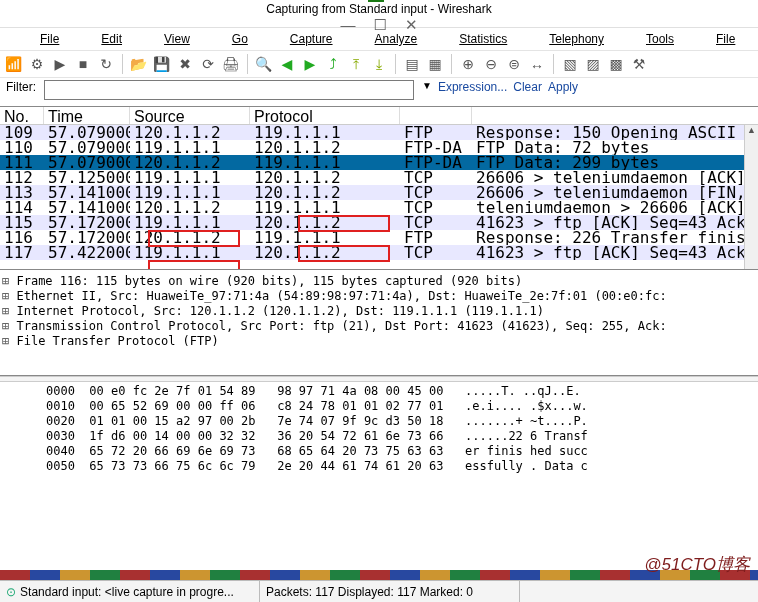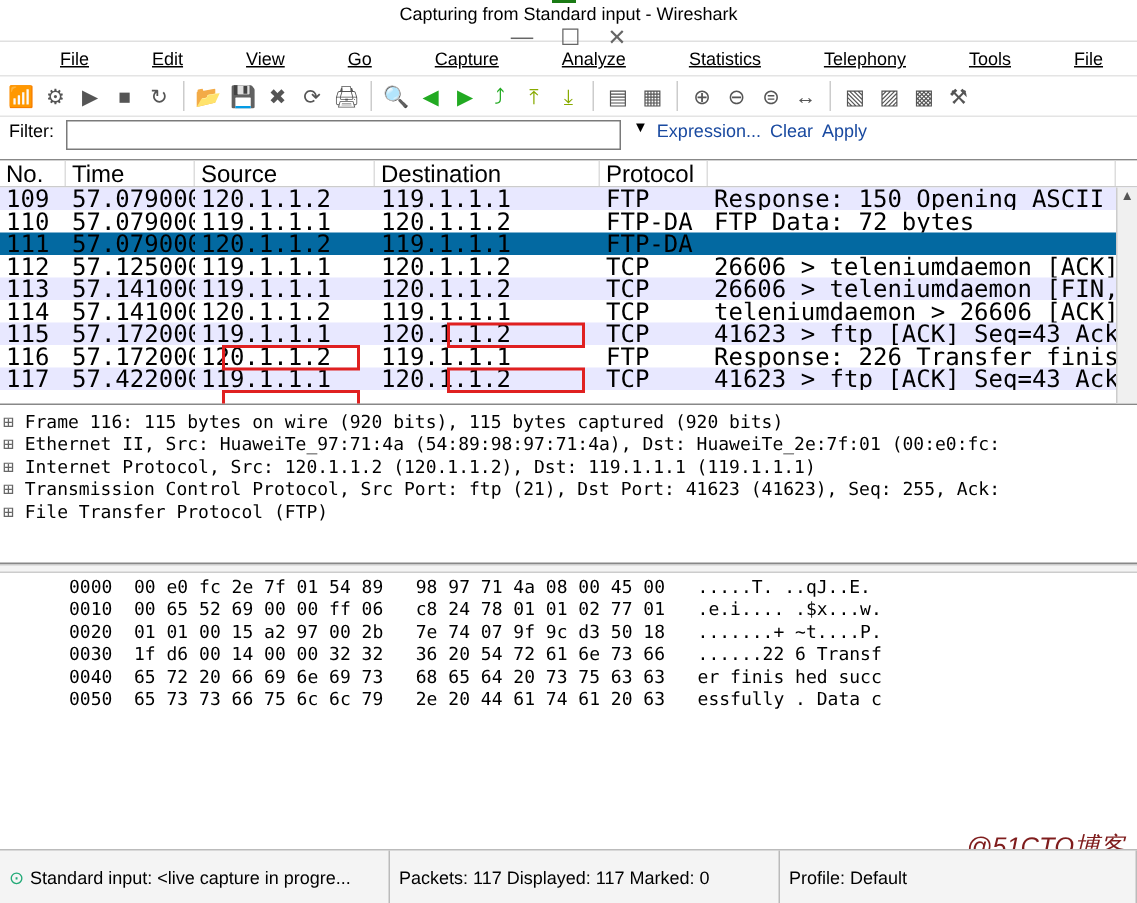--- a/index.html
+++ b/index.html
@@ -27,21 +27,21 @@
   .plrow div { padding: 0 4px; white-space: nowrap; overflow: hidden; }
   .plrow.alt { background: #e8e8ff; }
   .plrow.sel { background: #0369a1; }
   .plscroll { position:absolute; right:0; top:18px; bottom:0; width:14px; background:#f0f0f0; border-left:1px solid #ccc;}
   .plscroll .arrow{height:14px;text-align:center;font-size:9px;color:#555;}
   .redbox { border: 2px solid #e02020; position: absolute; pointer-events: none; }
   .details { height: 106px; overflow: hidden; font-family: "Lucida Console", Consolas, monospace; font-size: 12px; padding: 4px 2px; border-bottom: 1px solid #888; line-height: 15px; }
   .details .ln::before { content: "⊞ "; color: #666; }
   .divider{ height:6px; background:#f4f4f4; border-top:1px solid #ccc; border-bottom:1px solid #ccc;}
   .hexpane { height: 110px; overflow: hidden; font-family: "Lucida Console", Consolas, monospace; font-size: 12px; padding: 2px 4px; white-space: pre; line-height:15px;margin-left:42px;}
-  .statusbar { position: absolute; bottom: 0; left: 0; right: 0; height: 36px; display: flex; align-items: center; border-top: 1px solid #bbb; background: #f4f4f4; font-size: 12px; }
+  .statusbar { position: absolute; bottom: 0; left: 0; right: 0; height: 22px; display: flex; align-items: center; border-top: 1px solid #bbb; background: #f4f4f4; font-size: 12px; }
   .statusbar .cell { padding: 0 6px; border-right: 1px solid #bbb; height: 100%; display: flex; align-items: center; }
   .statusbar .cell:first-child::before { content:"⊙ "; color:#2a7; margin-right:4px;}
   .watermark { position: absolute; right: 8px; bottom: 26px; color: #7f1d1d; font-size: 17px; font-style: italic;}
   .botstrip { position:absolute; bottom:22px; height:10px; left:0; right:0; background: repeating-linear-gradient(90deg,#a83030 0 30px,#2848a0 30px 60px,#cc9530 60px 90px,#208040 90px 120px);}  
 </style>
 </head>
 <body>
 
 <div class="titlebar">
   <div class="appicon"></div>
@@ -107,21 +107,20 @@
   <span class="flink">Expression...</span>
   <span class="flink">Clear</span>
   <span class="flink">Apply</span>
 </div>
 
 <div class="packetlist">
   <div class="plhead">
     <div>No.</div>
     <div>Time</div>
     <div>Source</div>
-    <div>Destination</div>
     <div>Protocol</div>
     <div></div>
   </div>
   <div id="plbody">
       <div class="plrow alt">
         <div>109</div>
         <div>57.079000</div>
         <div>120.1.1.2</div>
         <div>119.1.1.1</div>
         <div>FTP</div>
@@ -136,20 +135,21 @@
         <div>FTP-DA</div>
         <div>FTP Data: 72 bytes</div>
         <div></div>
       </div>
       <div class="plrow sel">
         <div>111</div>
         <div>57.079000</div>
         <div>120.1.1.2</div>
         <div>119.1.1.1</div>
         <div>FTP-DA</div>
+        <div>FTP Data: 299 bytes</div>
         <div></div>
       </div>
       <div class="plrow">
         <div>112</div>
         <div>57.125000</div>
         <div>119.1.1.1</div>
         <div>120.1.1.2</div>
         <div>TCP</div>
         <div>26606 &gt; teleniumdaemon [ACK]</div>
         <div></div>
@@ -226,14 +226,13 @@
 0030  1f d6 00 14 00 00 32 32   36 20 54 72 61 6e 73 66   ......22 6 Transf
 0040  65 72 20 66 69 6e 69 73   68 65 64 20 73 75 63 63   er finis hed succ
 0050  65 73 73 66 75 6c 6c 79   2e 20 44 61 74 61 20 63   essfully . Data c</div>
 
 <div class="botstrip"></div>
 <div class="watermark">@51CTO博客</div>
 
 <div class="statusbar">
   <div class="cell" style="flex:0 0 260px">Standard input: &lt;live capture in progre...</div>
   <div class="cell" style="flex:0 0 260px">Packets: 117 Displayed: 117 Marked: 0</div>
-  <div class="cell" style="flex:1">Profile: Default</div>
 </div>
 
 </body></html>

